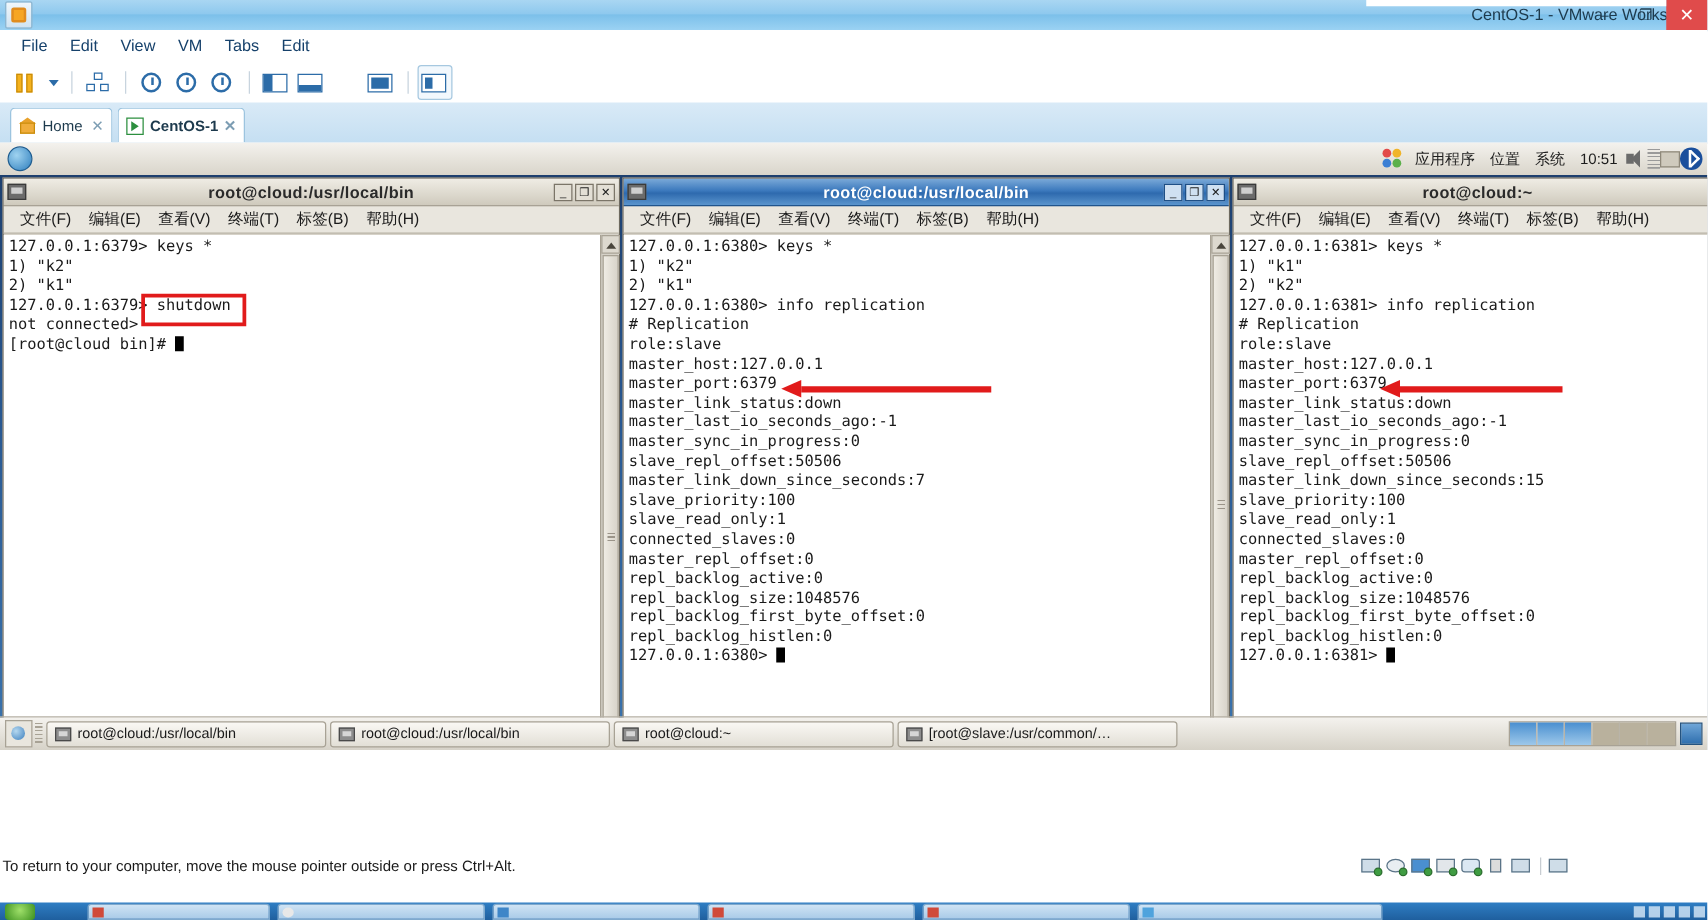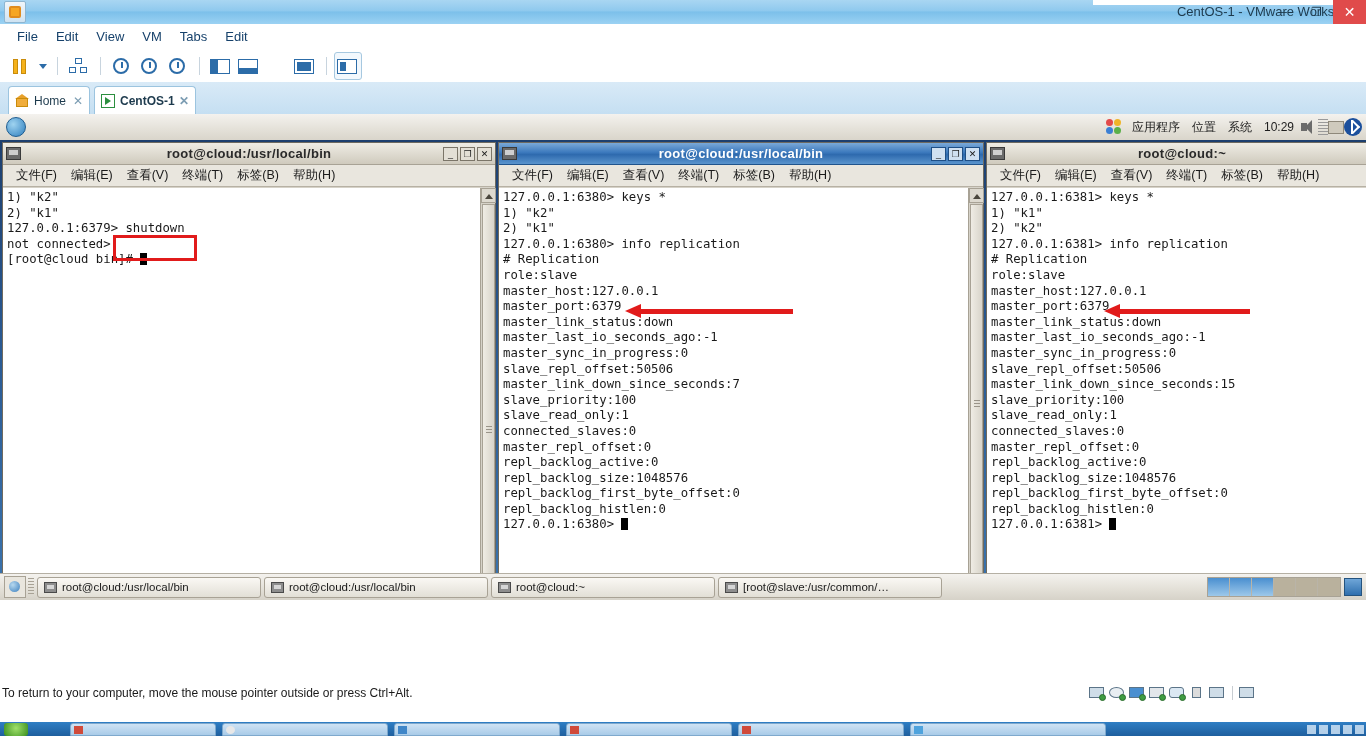--- a/index.html
+++ b/index.html
@@ -415,21 +415,21 @@
       <div class="gp-right">
         <div class="gp-flower">
             <span></span>
             <span></span>
             <span></span>
             <span></span>
           </div>
         <div class="gp-item">应用程序</div>
         <div class="gp-item">位置</div>
         <div class="gp-item">系统</div>
-        <div class="gp-item">10:29</div>
+        <div class="gp-item">10:51</div>
         <div class="gp-spk"></div>
         <div class="gp-bars"></div>
         <div class="gp-box"></div>
         <div class="gp-bt"></div>
       </div>
     </div>
 
     <div class="desktop"></div>
 
     <div class="term inactive" style="left:2px;top:28px;width:494px;height:530px;">
@@ -450,21 +450,21 @@
       </div>
       <div class="term-menu">
         <span class="tm">文件(F)</span>
         <span class="tm">编辑(E)</span>
         <span class="tm">查看(V)</span>
         <span class="tm">终端(T)</span>
         <span class="tm">标签(B)</span>
         <span class="tm">帮助(H)</span>
       </div>
       <div class="term-body">
-        <div class="term-screen"><div class="line">1) "k2"</div><div class="line">2) "k1"</div><div class="line">127.0.0.1:6379&gt; shutdown</div><div class="line">not connected&gt;</div><div class="line">[root@cloud bin]# <span class="cursor-blk"></span></div></div>
+        <div class="term-screen"><div class="line">127.0.0.1:6379&gt; keys *</div><div class="line">1) "k2"</div><div class="line">2) "k1"</div><div class="line">127.0.0.1:6379&gt; shutdown</div><div class="line">not connected&gt;</div><div class="line">[root@cloud bin]# <span class="cursor-blk"></span></div></div>
         <div class="term-sb">
           <div class="sb-arrow up"></div>
           <div class="sb-thumb" style="top:16px;bottom:16px;"></div>
           <div class="sb-arrow down"></div>
         </div>
       </div>
     </div>
 
     <div class="term active" style="left:498px;top:28px;width:486px;height:530px;">
       <div class="term-tb">

